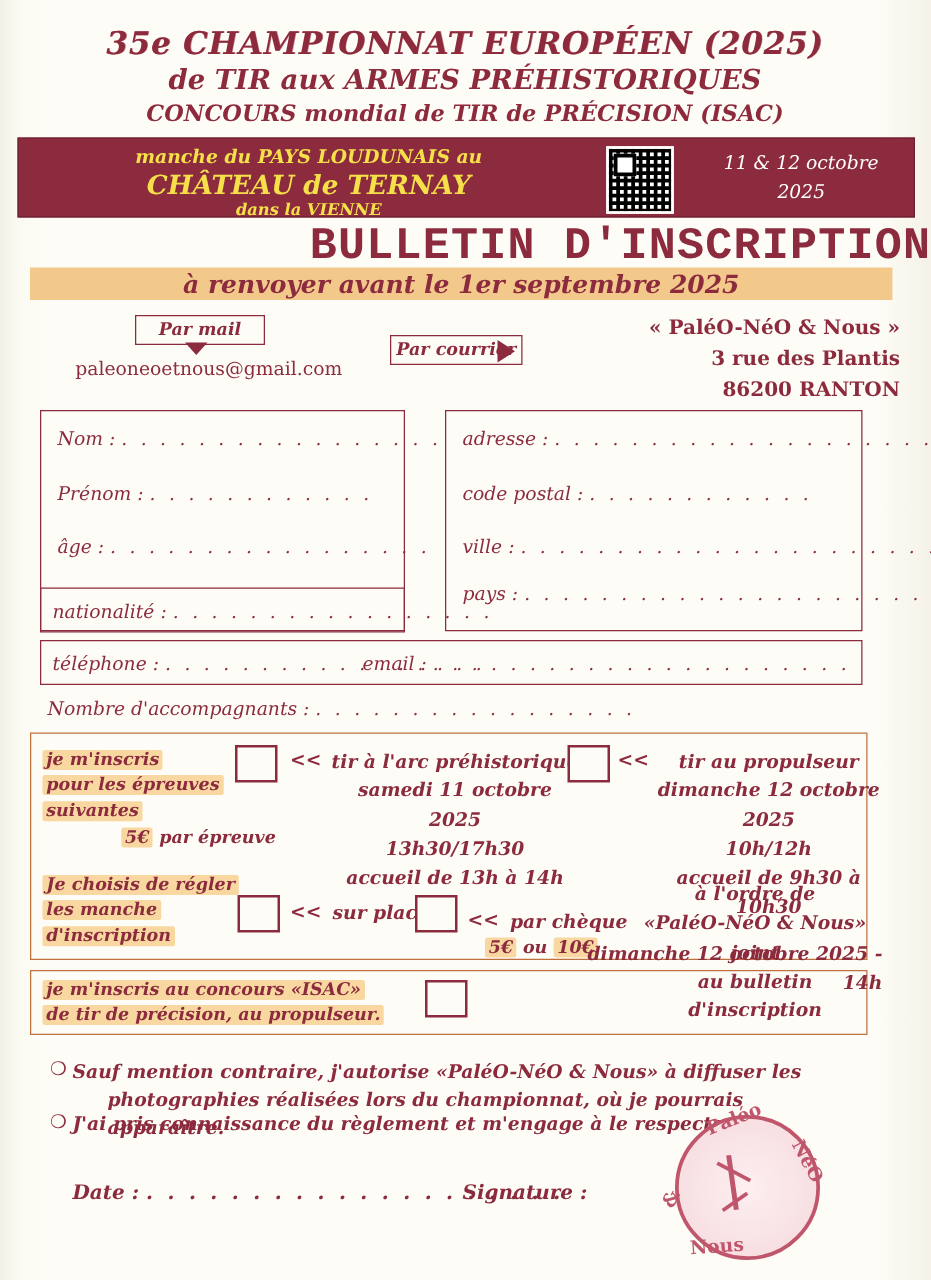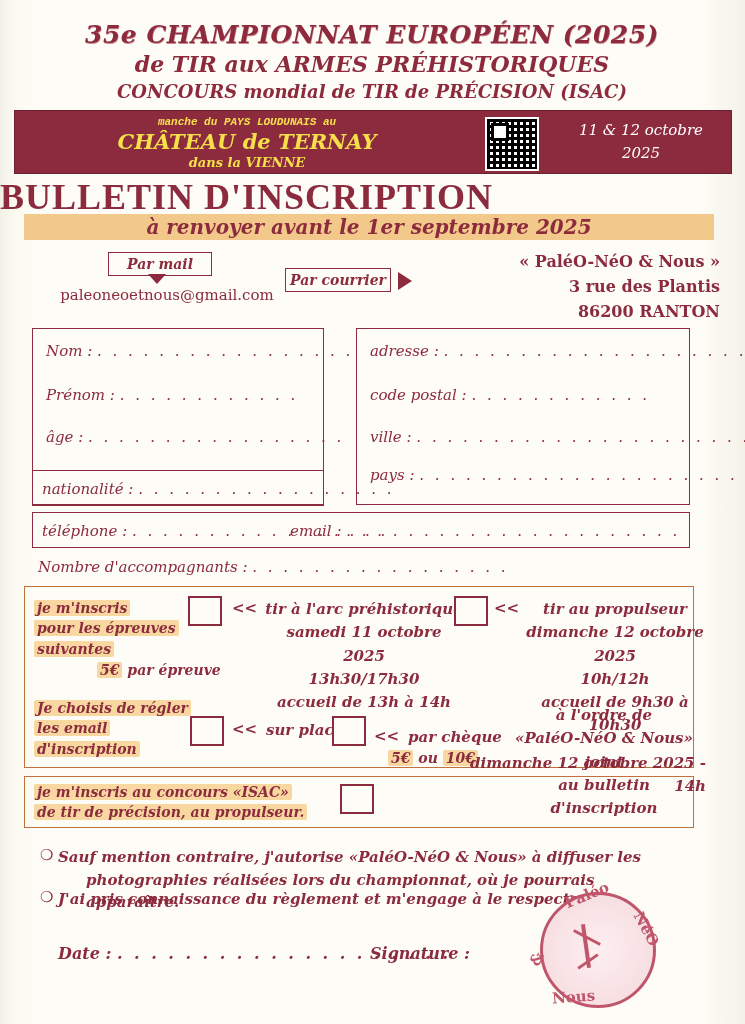--- a/index.html
+++ b/index.html
@@ -42,21 +42,21 @@
   .bar{
     position:absolute;left:14px;top:110px;width:716px;height:62px;
     background:#8c2b3e;
     border:1px solid #6d2030;
   }
   .bar .btxt{
     position:absolute;left:12px;top:5px;width:440px;text-align:center;
     color:#f5e04a;
     font-family:"DejaVu Serif", serif;font-style:italic;font-weight:bold;
   }
-  .bar .b1{font-size:11px;font-family:Liberation Mono, monospace;}
+  .bar .b1{font-size:15px;}
   .bar .b2{font-size:21px;margin-top:1px;}
   .bar .b3{font-size:13px;margin-top:1px;}
   .qr{
     position:absolute;left:470px;top:6px;width:50px;height:50px;
     background:#fff;
     background-image:
       linear-gradient(90deg,#000 50%,transparent 50%),
       linear-gradient(#000 50%,transparent 50%);
     background-size:6px 6px,6px 6px;
     border:2px solid #fff;
@@ -66,43 +66,43 @@
     border:3px solid #000;background:#fff;
   }
   .bar .dates{
     position:absolute;right:10px;top:8px;width:160px;text-align:center;
     color:#fff;font-family:"DejaVu Serif", serif;font-style:italic;font-size:15px;
     line-height:1.5;
   }
 
   
   .title{
-    position:absolute;left:0;top:176px;width:745px;text-align:left;
-    font-family:Liberation Serif, serif;font-weight:bold;
+    position:absolute;left:0;top:176px;width:745px;text-align:right;
+    font-family:Liberation Mono, monospace;font-weight:bold;
     font-size:36px;color:#8c2b3e;letter-spacing:1px;
   }
   .subtitle-band{
     position:absolute;left:24px;top:214px;width:690px;height:26px;
     background:#f3c98b;
   }
   .subtitle{
     position:absolute;left:24px;top:214px;width:690px;height:26px;
     text-align:center;line-height:26px;
     font-family:"DejaVu Serif", serif;font-weight:bold;font-style:italic;
     font-size:20px;color:#8c2b3e;
   }
 
   
   .tagbox{
     position:absolute;border:1px solid #8c2b3e;background:#fdfcf6;
     font-family:"DejaVu Serif", serif;font-style:italic;font-weight:bold;
     color:#8c2b3e;text-align:center;
   }
   #tag-mail{left:108px;top:252px;width:102px;height:22px;line-height:22px;font-size:14px;}
-  #tag-courrier{left:285px;top:268px;width:104px;height:22px;line-height:22px;font-size:14px;}
+  #tag-courrier{left:312px;top:268px;width:104px;height:22px;line-height:22px;font-size:14px;}
   .arrow-mail{
     position:absolute;left:148px;top:274px;width:0;height:0;
     border-left:9px solid transparent;border-right:9px solid transparent;
     border-top:10px solid #8c2b3e;
   }
   .arrow-courrier{
     position:absolute;left:398px;top:272px;width:0;height:0;
     border-top:9px solid transparent;border-bottom:9px solid transparent;
     border-left:14px solid #8c2b3e;
   }
@@ -336,21 +336,21 @@
   <div class="chevron" style="left:494px;top:599px;">&lt;&lt;</div>
   <div class="evt" style="left:510px;top:598px;width:178px;">
     <div>tir au propulseur</div>
     <div>dimanche 12 octobre 2025</div>
     <div>10h/12h</div>
     <div>accueil de 9h30 à 10h30</div>
   </div>
 
   <div class="hl-label" style="left:34px;top:698px;width:160px;">
     <span class="hl">Je choisis de régler</span><br>
-    <span class="hl">les email</span><br>
+    <span class="hl">les manche</span><br>
     <span class="hl">d'inscription</span>
   </div>
 
   <div class="chk" style="left:190px;top:716px;width:30px;height:26px;"></div>
   <div class="chevron" style="left:232px;top:720px;">&lt;&lt;</div>
   <div class="evt" style="left:250px;top:719px;width:90px;text-align:left;">sur place</div>
 
   <div class="chk" style="left:332px;top:716px;width:30px;height:26px;"></div>
   <div class="chevron" style="left:374px;top:727px;">&lt;&lt;</div>
   <div class="evt" style="left:392px;top:726px;width:100px;text-align:left;">par chèque</div>

